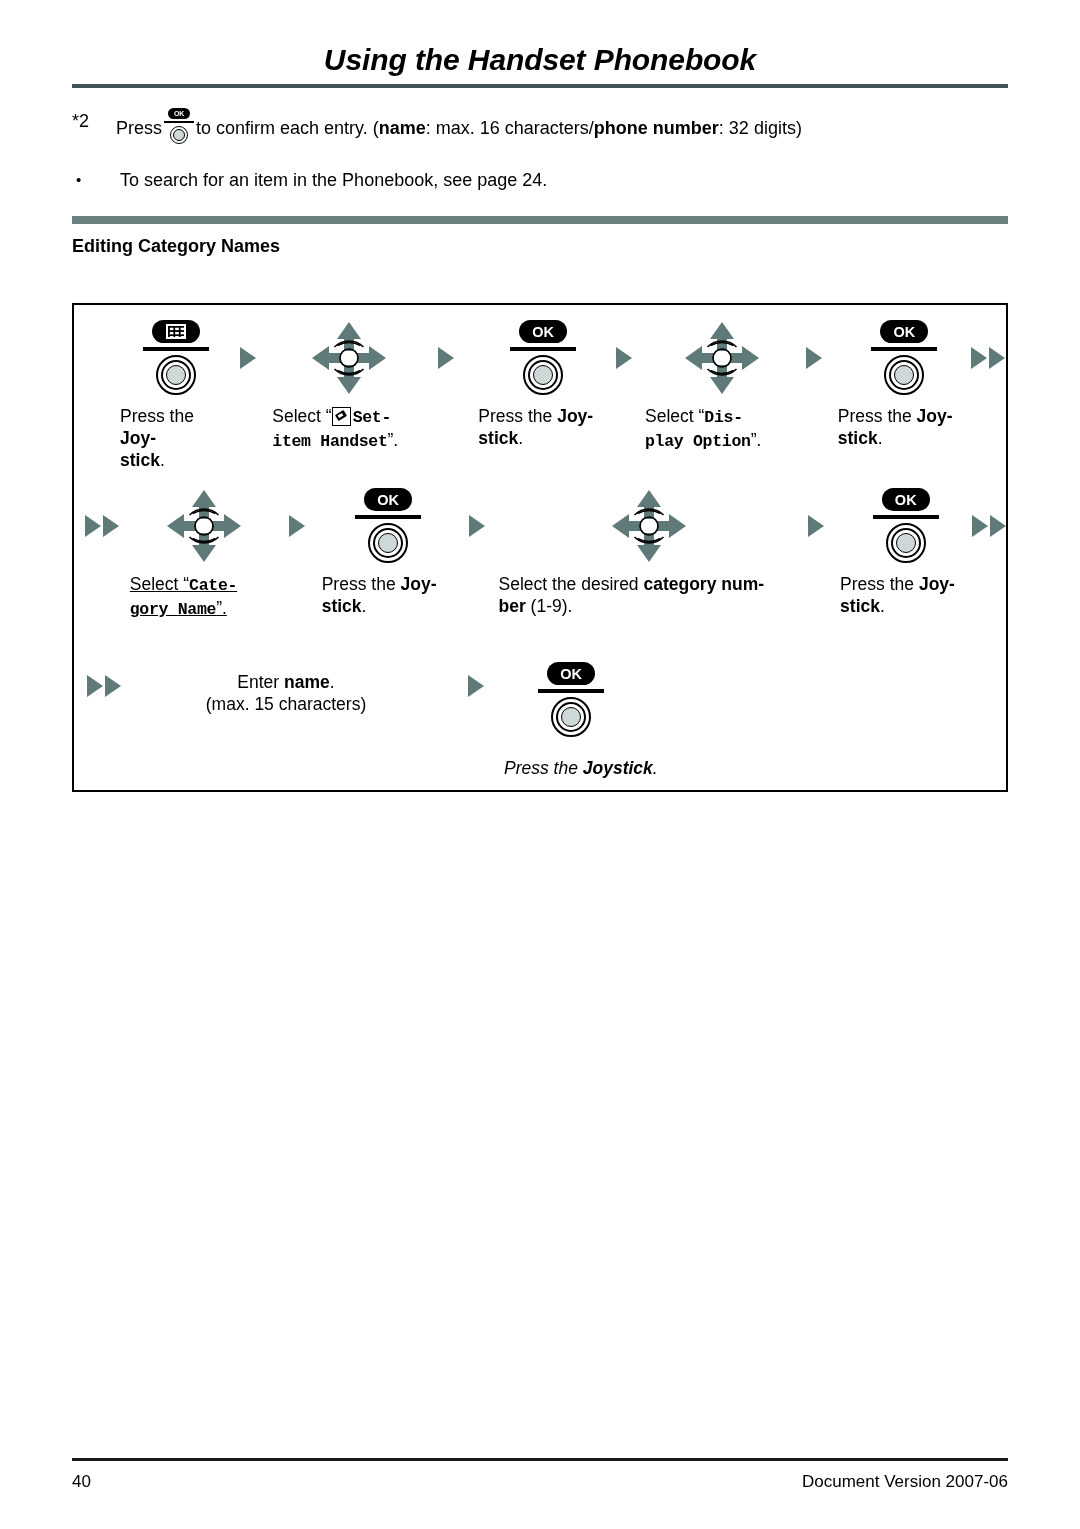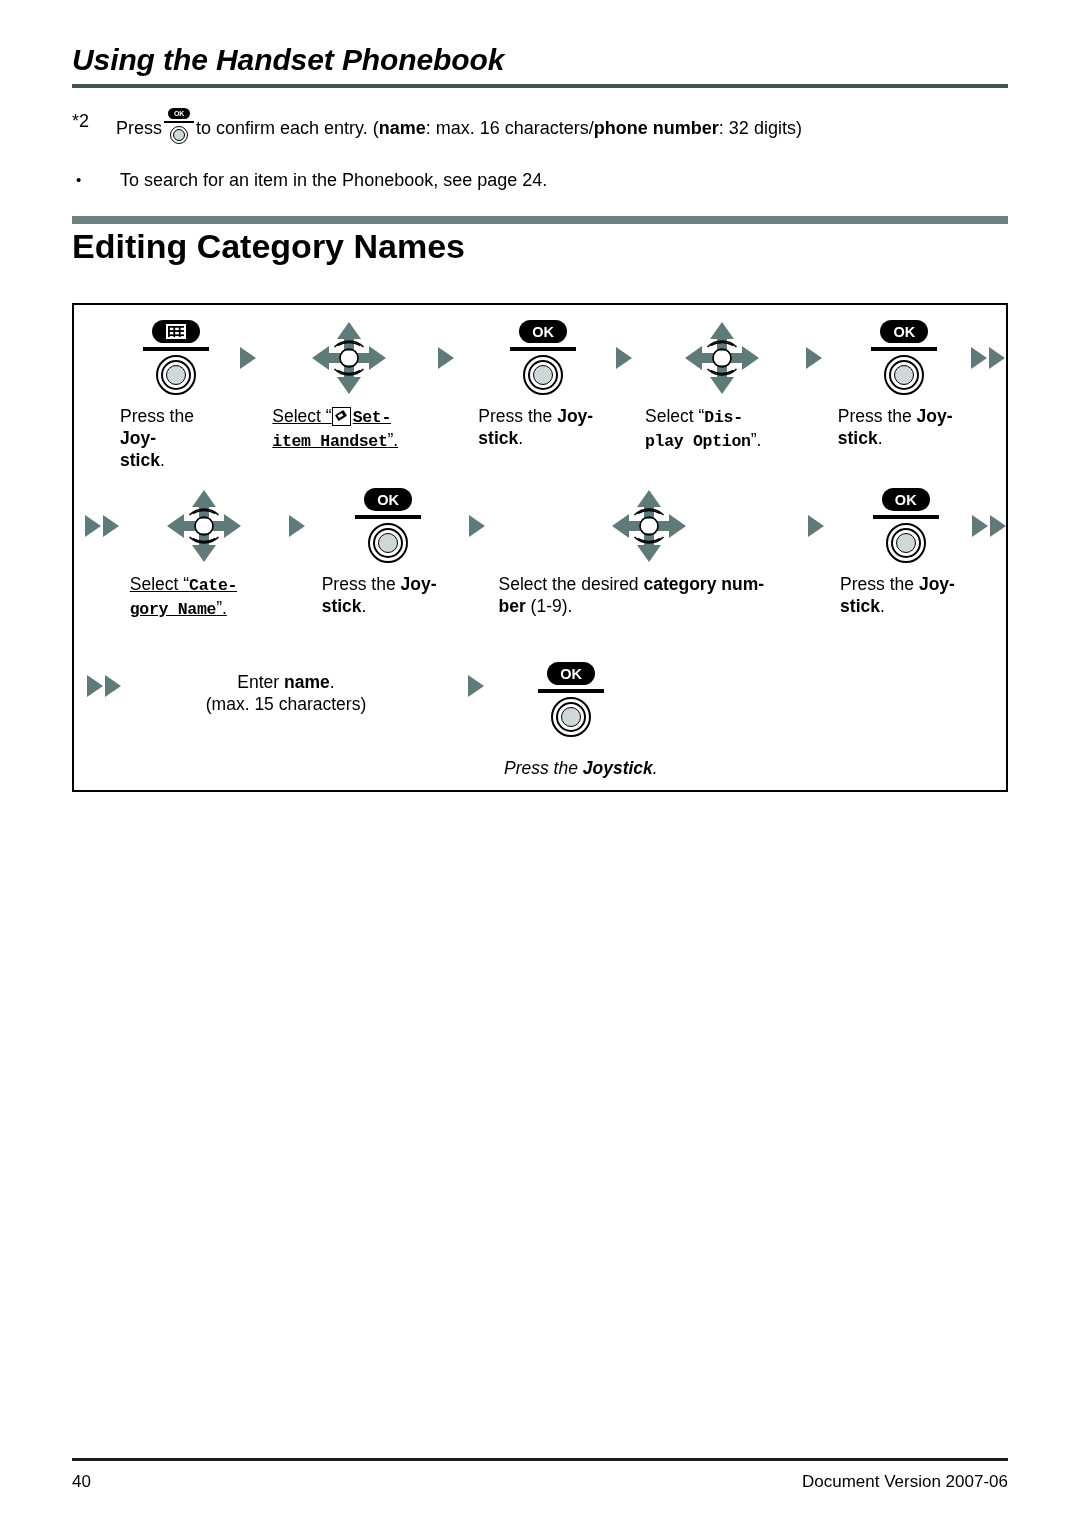--- a/index.html
+++ b/index.html
@@ -22,20 +22,21 @@
     width: 1080px;
     height: 1529px;
   }
 
   
   .page-header {
     position: absolute;
     left: 72px;
     top: 42px;
     width: 936px;
+    text-align: center;
   }
   .page-header h1 {
     margin: 0;
     font-size: 30px;
     font-style: italic;
     font-weight: bold;
     letter-spacing: -0.1px;
     line-height: 36px;
     color: #000;
   }
@@ -124,21 +125,21 @@
     left: 72px;
     top: 216px;
     width: 936px;
     height: 8px;
     background: #6a8180;
   }
   .section-title {
     position: absolute;
     left: 72px;
     top: 230px;
-    font-size: 34px;
+    font-size: 18px;
     font-weight: bold;
     line-height: 32px;
   }
   .section-desc {
     position: absolute;
     left: 72px;
     top: 266px;
     font-size: 18px;
     line-height: 26px;
   }
@@ -383,21 +384,21 @@
             <div class="ring-c"></div>
           </div>
         </div>
         <div class="cap"><span>Press the </span><b>Joy-</b><br><b>stick</b><span>.</span></div>
       </div>
 
       <div class="sep" style="width:32px;">
           <span class="tri"></span>
         </div>
 
-      <div class="cell" style="width:176px; padding-left:10px;text-decoration:underline;">
+      <div class="cell" style="width:176px; padding-left:10px;">
         <div class="icon-slot">
           <div class="nav4">
             <svg width="76" height="74" viewBox="0 0 76 74">
               <g fill="#5f7a78">
                 <path d="M38 1 L50 18 L43 18 L43 30 L33 30 L33 18 L26 18 Z"></path>
                 <path d="M38 73 L26 56 L33 56 L33 44 L43 44 L43 56 L50 56 Z"></path>
                 <path d="M1 37 L18 25 L18 32 L30 32 L30 42 L18 42 L18 49 Z"></path>
                 <path d="M75 37 L58 49 L58 42 L46 42 L46 32 L58 32 L58 25 Z"></path>
               </g>
               <g fill="none" stroke="#000" stroke-width="1.6">

